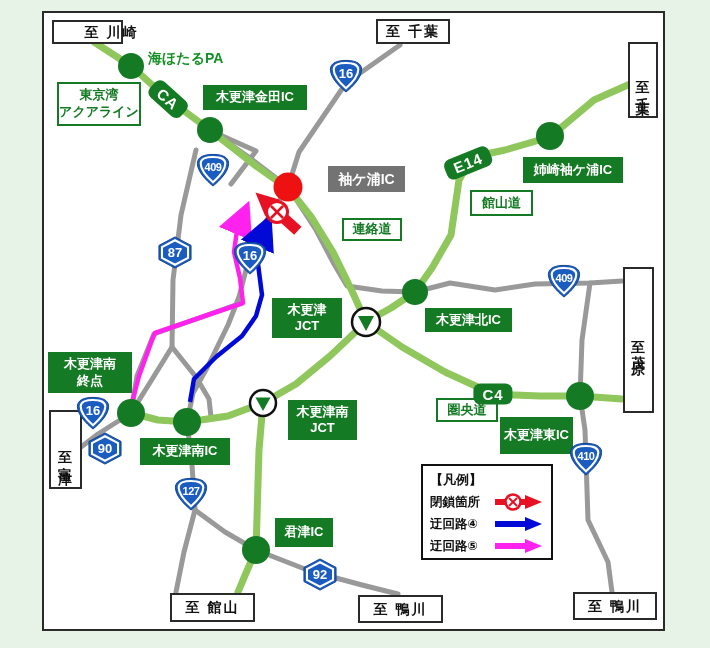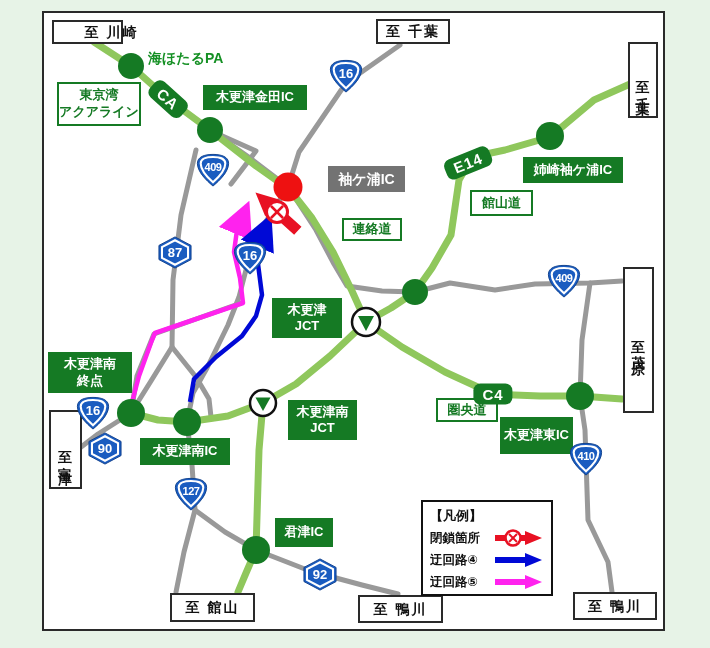--- a/index.html
+++ b/index.html
@@ -30,21 +30,21 @@
   .shield{position:absolute;transform:translate(-50%,-50%);width:38px;height:35px;}
   .shield svg{position:absolute;left:0;top:0;}
   .shield .num{position:absolute;left:0;width:100%;text-align:center;color:#fff;font-weight:bold;}
   .onigiri .num{top:7px;font-size:13px;}
   .onigiri.n3 .num{top:8px;font-size:11px;letter-spacing:-0.5px;}
   .hexa .num{top:9px;font-size:13px;}
   .exp-tag{position:absolute;transform:translate(-50%,-50%);background:#157a24;color:#fff;
            font-weight:bold;font-size:15px;border-radius:7px;padding:2px 9px;letter-spacing:1px;}
   
   .legend{position:absolute;left:421px;top:464px;width:132px;height:96px;background:#fff;
-          border:2px solid #111;box-sizing:border-box;padding:5px 7px 17px 7px;margin-top:36px;}
+          border:2px solid #111;box-sizing:border-box;padding:5px 7px 17px 7px;}
   .legend .hd{font-weight:bold;font-size:13px;color:#111;margin-bottom:2px;}
   .legend .row{display:flex;align-items:center;justify-content:space-between;height:22px;}
   .legend .row span{font-weight:bold;font-size:12.5px;color:#111;}
 </style>
 </head>
 <body>
 
 <div id="stage">
 
   <div class="map-border"></div>
@@ -148,20 +148,23 @@
 
   <div class="lbl icbox" style="left:203px;top:85px;width:104px;height:25px;">
       <span>木更津金田IC</span>
     </div>
   <div class="lbl icbox" style="left:523px;top:157px;width:100px;height:26px;">
       <span>姉崎袖ケ浦IC</span>
     </div>
   <div class="lbl redbox" style="left:328px;top:166px;width:77px;height:26px;">
       <span>袖ケ浦IC</span>
     </div>
+  <div class="lbl icbox" style="left:425px;top:308px;width:87px;height:24px;">
+      <span>木更津北IC</span>
+    </div>
   <div class="lbl icbox" style="left:272px;top:298px;width:70px;height:40px;">
     <div class="two">
         <div>木更津</div>
         <div>JCT</div>
       </div>
   </div>
   <div class="lbl icbox" style="left:48px;top:352px;width:84px;height:41px;">
     <div class="two">
         <div>木更津南</div>
         <div>終点</div>

